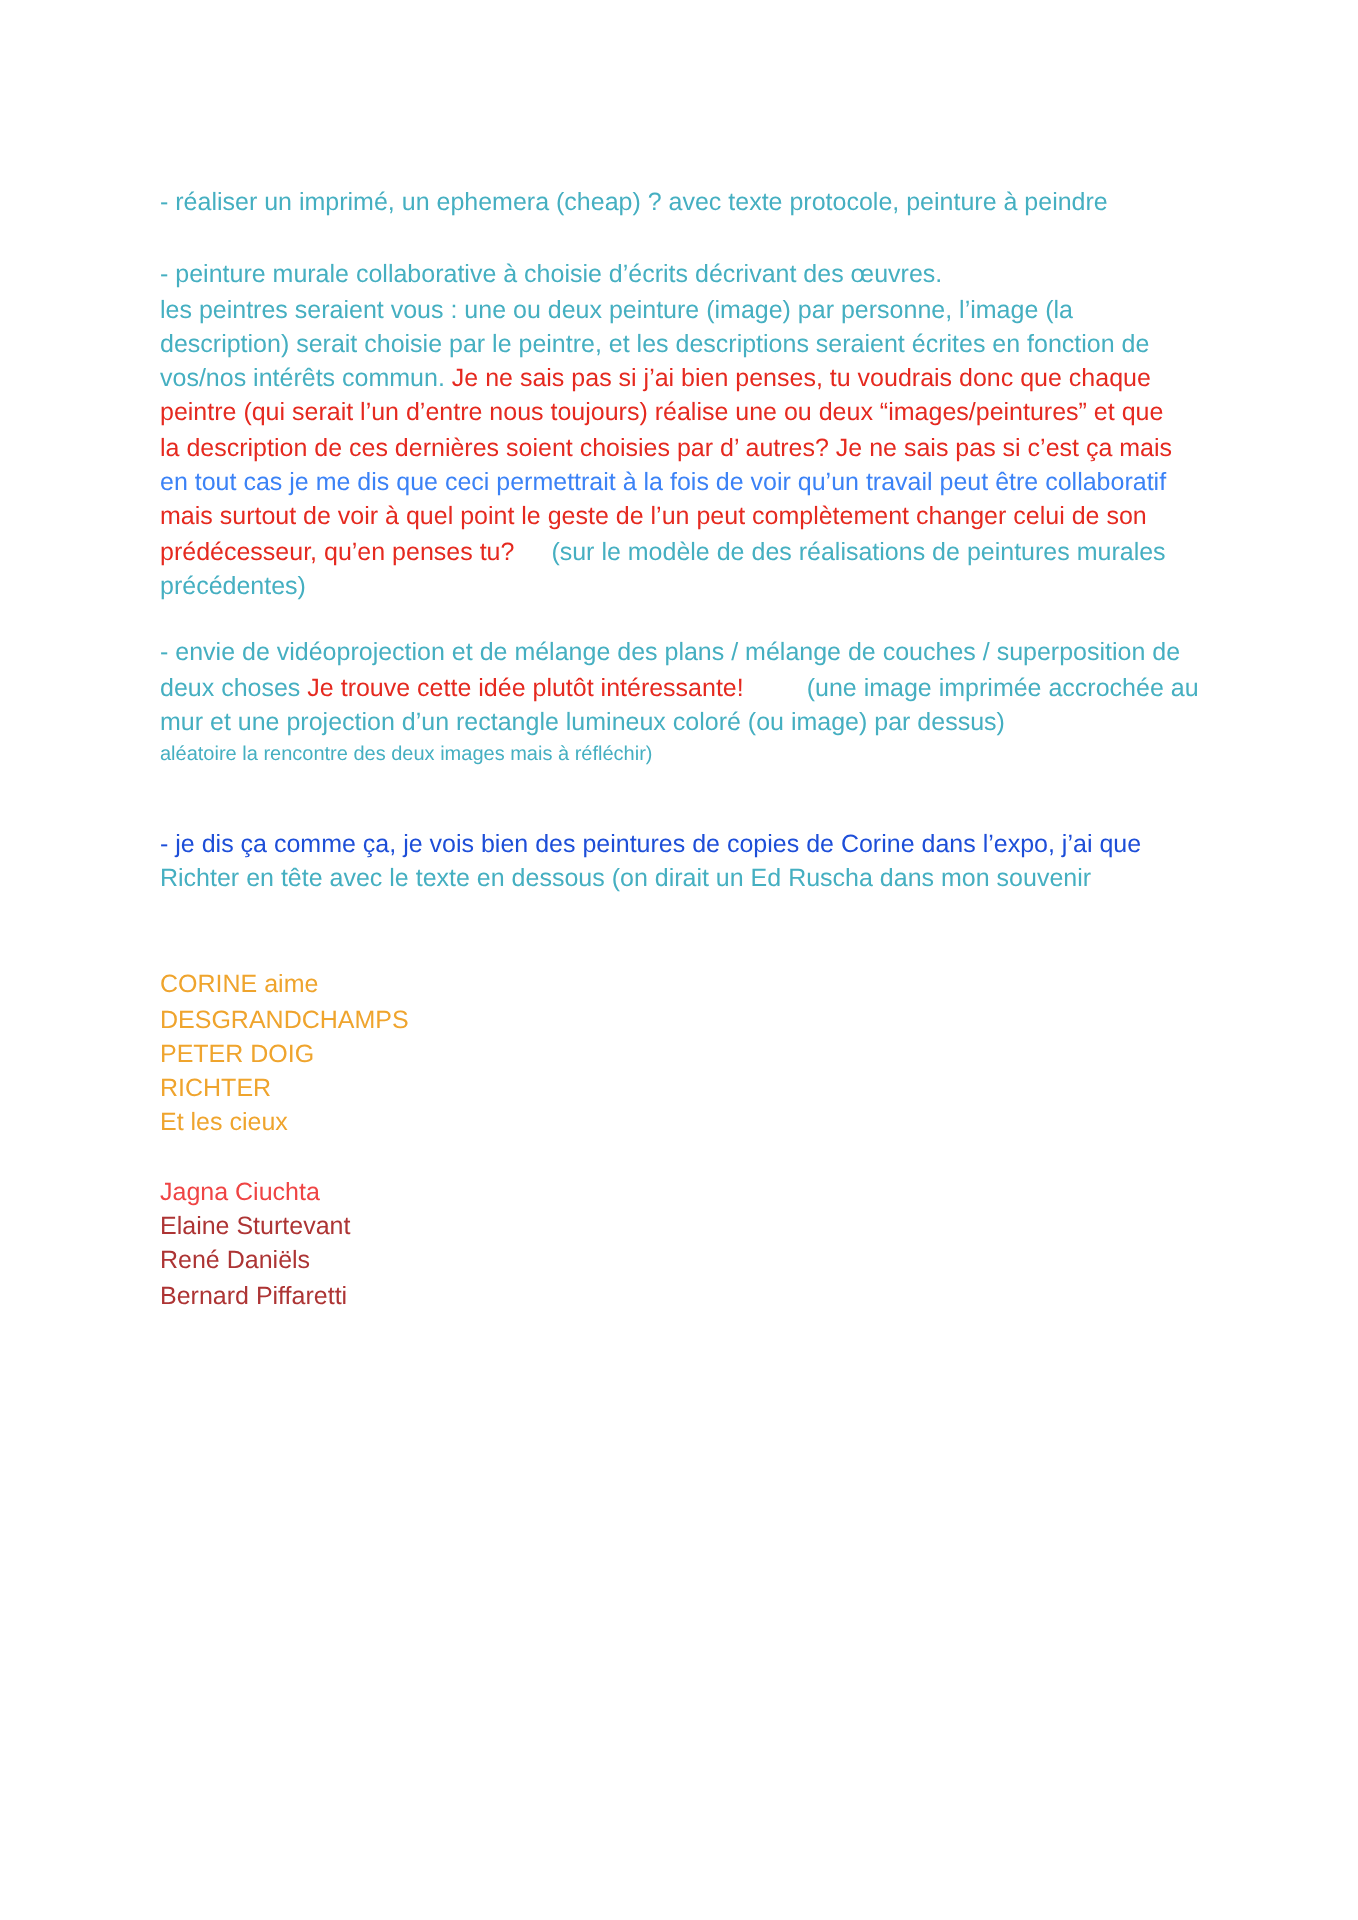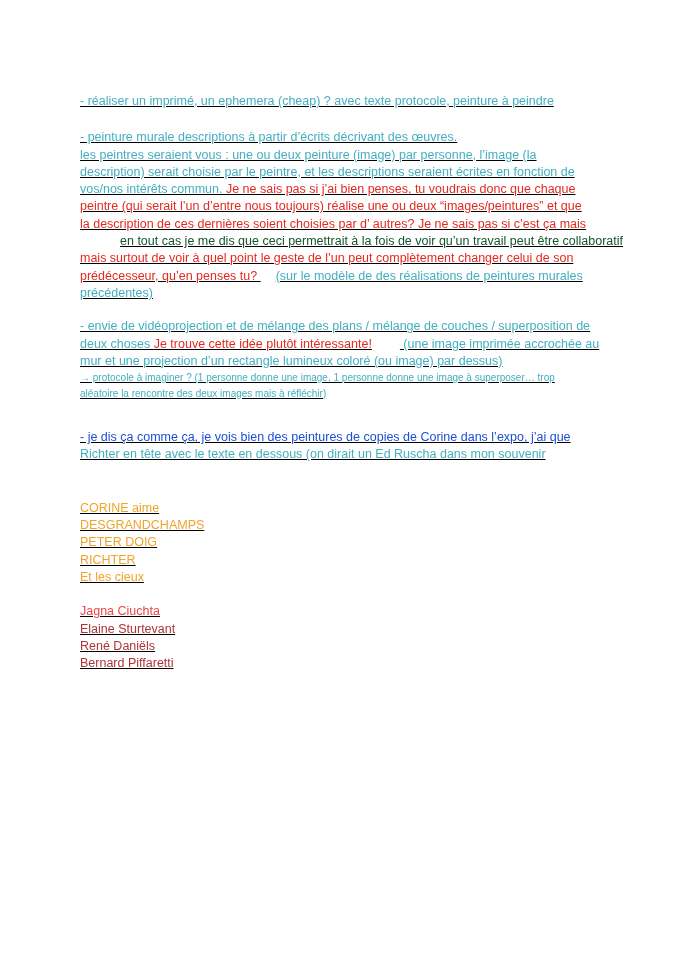--- a/index.html
+++ b/index.html
@@ -17,21 +17,20 @@
   }
   .content {
     position: absolute;
     left: 80px;
     top: 93px;
     width: 560px;
   }
   .para { margin: 0; padding: 0; }
   .line {
     white-space: nowrap;
-    text-decoration: underline;
   }
   .line.normal {
     font-size: 12.5px;
     line-height: 17.3px;
   }
   .line.small {
     font-size: 10px;
     line-height: 15.5px;
   }
   .spacer { width: 100%; }
@@ -39,37 +38,36 @@
 </head>
 <body>
 
 <div class="page">
   <div class="content">
       <div class="para">
         <div class="line normal"><span style="color: rgb(69, 175, 193);">- réaliser un imprimé, un ephemera (cheap) ? avec texte protocole, peinture à peindre</span></div>
       </div>
       <div class="spacer" style="height: 19px;"></div>
       <div class="para">
-        <div class="line normal"><span style="color: rgb(69, 175, 193);">- peinture murale descriptions à partir d’écrits décrivant des œuvres.</span></div>
+        <div class="line normal"><span style="color: rgb(69, 175, 193);">- peinture murale collaborative à choisie d’écrits décrivant des œuvres.</span></div>
         <div class="line normal"><span style="color: rgb(69, 175, 193);">les peintres seraient vous : une ou deux peinture (image) par personne, l’image (la</span></div>
         <div class="line normal"><span style="color: rgb(69, 175, 193);">description) serait choisie par le peintre, et les descriptions seraient écrites en fonction de</span></div>
         <div class="line normal"><span style="color: rgb(69, 175, 193);">vos/nos intérêts commun. </span><span style="color: rgb(229, 41, 31);">Je ne sais pas si j’ai bien penses, tu voudrais donc que chaque</span></div>
         <div class="line normal"><span style="color: rgb(229, 41, 31);">peintre (qui serait l’un d’entre nous toujours) réalise une ou deux “images/peintures” et que</span></div>
         <div class="line normal"><span style="color: rgb(229, 41, 31);">la description de ces dernières soient choisies par d’ autres? Je ne sais pas si c’est ça mais</span></div>
-        <div class="line normal"><span style="color: #14532d; margin-left: 40px;">en tout cas je me dis que ceci permettrait à la fois de voir qu’un travail peut être collaboratif</span></div>
+        <div class="line normal"><span style="color: #3b82f6;">en tout cas je me dis que ceci permettrait à la fois de voir qu’un travail peut être collaboratif</span></div>
         <div class="line normal"><span style="color: rgb(229, 41, 31);">mais surtout de voir à quel point le geste de l’un peut complètement changer celui de son</span></div>
         <div class="line normal"><span style="color: rgb(229, 41, 31);">prédécesseur, qu’en penses tu? </span><span style="color: rgb(69, 175, 193); margin-left: 15px;">(sur le modèle de des réalisations de peintures murales</span></div>
         <div class="line normal"><span style="color: rgb(69, 175, 193);">précédentes)</span></div>
       </div>
       <div class="spacer" style="height: 16px;"></div>
       <div class="para">
         <div class="line normal"><span style="color: rgb(69, 175, 193);">- envie de vidéoprojection et de mélange des plans / mélange de couches / superposition de</span></div>
         <div class="line normal"><span style="color: rgb(69, 175, 193);">deux choses </span><span style="color: rgb(229, 41, 31);">Je trouve cette idée plutôt intéressante!</span><span style="color: rgb(69, 175, 193); margin-left: 28px;"> (une image imprimée accrochée au</span></div>
         <div class="line normal"><span style="color: rgb(69, 175, 193);">mur et une projection d’un rectangle lumineux coloré (ou image) par dessus)</span></div>
-        <div class="line small"><span style="color: rgb(69, 175, 193);">→ protocole à imaginer ? (1 personne donne une image, 1 personne donne une image à superposer… trop</span></div>
         <div class="line small"><span style="color: rgb(69, 175, 193);">aléatoire la rencontre des deux images mais à réfléchir)</span></div>
       </div>
       <div class="spacer" style="height: 28px;"></div>
       <div class="para">
         <div class="line normal"><span style="color: #1d4ed8; margin-top: 20px;">- je dis ça comme ça, je vois bien des peintures de copies de Corine dans l’expo, j’ai que</span></div>
         <div class="line normal"><span style="color: rgb(69, 175, 193);">Richter en tête avec le texte en dessous (on dirait un Ed Ruscha dans mon souvenir</span></div>
       </div>
       <div class="spacer" style="height: 36px;"></div>
       <div class="para">
         <div class="line normal"><span style="color: rgb(239, 164, 45);">CORINE aime</span></div>

